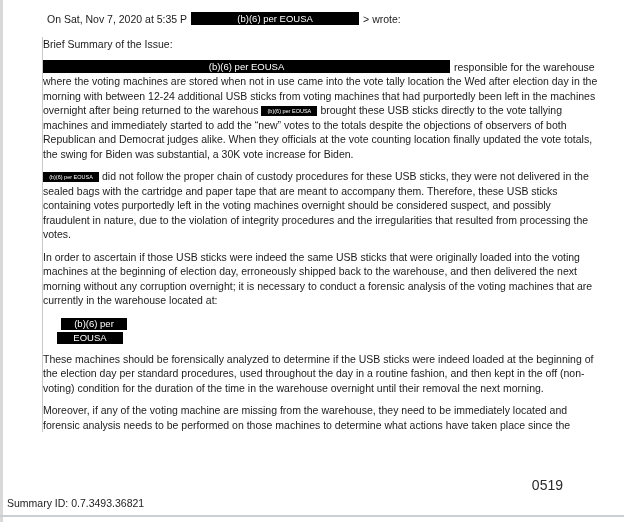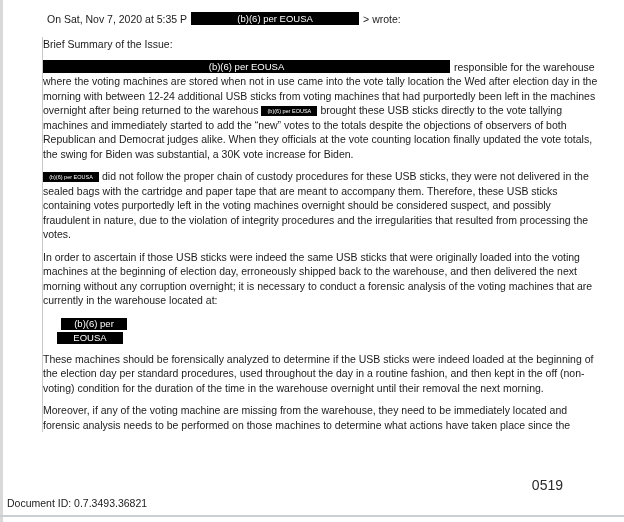--- a/index.html
+++ b/index.html
@@ -113,16 +113,16 @@
     </div>
 
     <div class="para">These machines should be forensically analyzed to determine if the USB sticks were indeed loaded at the beginning of the election day per standard procedures, used throughout the day in a routine fashion, and then kept in the off (non-voting) condition for the duration of the time in the warehouse overnight until their removal the next morning.</div>
 
     <div class="para">Moreover, if any of the voting machine are missing from the warehouse, they need to be immediately located and forensic analysis needs to be performed on those machines to determine what actions have taken place since the</div>
 
   </div>
 
   <div class="page-number">0519</div>
 
-  <div class="doc-footer">Document ID: 0.7.3493.36821</div>
+  <div class="doc-footer">Summary ID: 0.7.3493.36821</div>
 
   <div class="bottom-rule"></div>
 </div>
 
 </body></html>

